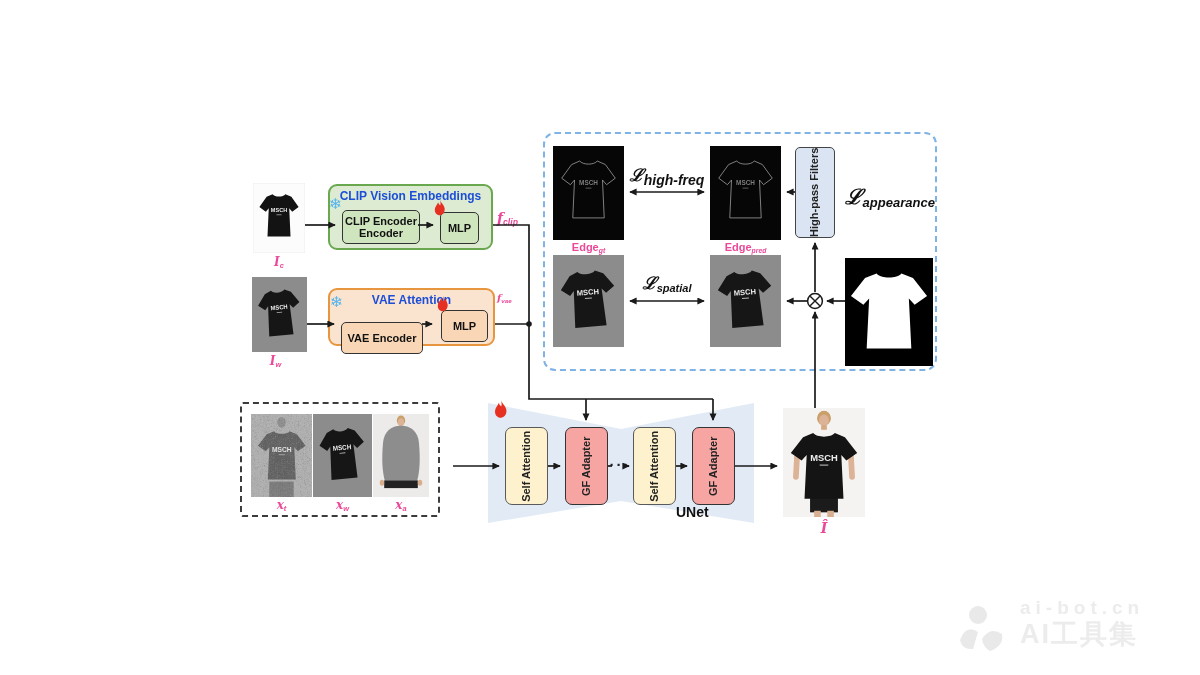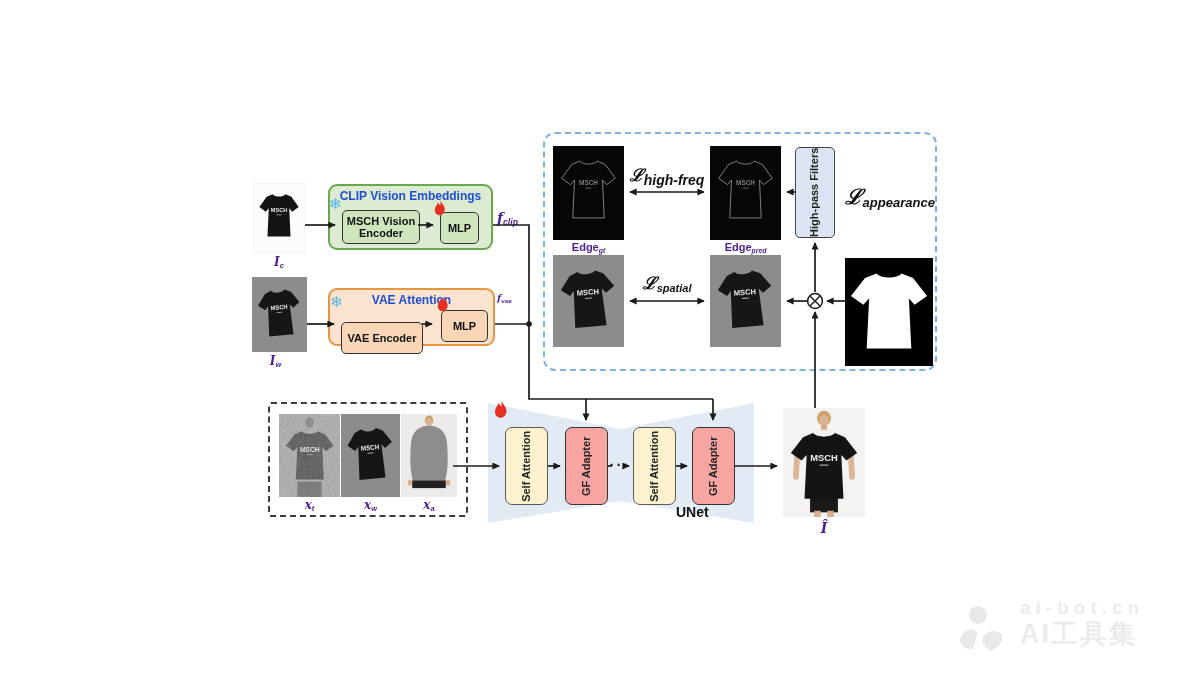--- a/index.html
+++ b/index.html
@@ -21,21 +21,21 @@
   .box-yellow{position:absolute;background:#fdf2cd;border:1.5px solid #5a5a5a;border-radius:7px;box-sizing:border-box;
               display:flex;align-items:center;justify-content:center;}
   .box-pink{position:absolute;background:#f7a5a3;border:1.5px solid #333;border-radius:7px;box-sizing:border-box;
             display:flex;align-items:center;justify-content:center;}
   .box-blue{position:absolute;background:#dbe4f2;border:1.4px solid #444;border-radius:5px;box-sizing:border-box;
             display:flex;align-items:center;justify-content:center;}
   .vtext{transform:rotate(-90deg);white-space:nowrap;font-size:11px;font-weight:600;color:#222;
          text-align:center;line-height:1.15;}
   .dashed-loss{position:absolute;border:2px dashed #7fb2e5;border-radius:12px;box-sizing:border-box;background:#ffffff;}
   .dashed-input{position:absolute;border:2px dashed #3c3c3c;border-radius:3px;box-sizing:border-box;}
-  .lbl{position:absolute;text-align:center;font-weight:700;color:#4c1d95;font-size:12px;}
+  .lbl{position:absolute;text-align:center;font-weight:700;color:#ec4899;font-size:12px;}
   .sub{font-size:0.62em;font-style:italic;vertical-align:-0.25em;font-weight:700;}
   .mathvar{font-family:"DejaVu Serif","Liberation Serif",serif;font-style:italic;font-weight:700;}
   .scriptL{font-family:"DejaVu Serif","Liberation Serif",serif;font-style:italic;font-weight:700;}
   .losslbl{position:absolute;text-align:center;color:#111;}
   .snow{position:absolute;font-size:15px;color:#54b5ec;line-height:1;z-index:7;}
   .dots{position:absolute;font-weight:700;font-size:15px;letter-spacing:2px;color:#222;text-align:center;}
   .unet-lbl{position:absolute;font-weight:700;font-size:14px;color:#111;}
   .wm{position:absolute;color:#ececec;font-weight:700;line-height:1.05;}
   .wm .l1{font-size:19px;letter-spacing:5px;}
   .wm .l2{font-size:27px;letter-spacing:2px;}
@@ -128,21 +128,21 @@
         <use href="#sym-tee-white"></use>
       </svg>
   </div>
   <div class="lbl" style="left:253px;top:255px;width:52px">
     <span class="mathvar">I</span><span class="sub">c</span>
   </div>
 
   <div class="grp grp-green" style="left:328px;top:184px;width:165px;height:66px">
     <div class="grp-title">CLIP Vision Embeddings</div>
     <div class="inner inner-green" style="left:12px;top:24px;width:78px;height:34px">
-      <span>MSCH Vision Encoder</span>
+      <span>CLIP Encoder Encoder</span>
     </div>
     <div class="inner inner-green" style="left:110px;top:26px;width:39px;height:32px">
       <span>MLP</span>
     </div>
   </div>
   <span class="snow" style="left:329px;top:196px">❄</span>
   <div class="abs" style="left:432px;top:199px;width:16px;height:19px;z-index:7">
     <svg class="img" viewBox="0 0 20 24">
         <path fill="#e63022" d="M10,1 C11,5 15,7 15.8,11.5 C16.6,16.5 13.5,20.5 9.8,20.5 C6,20.5 2.8,17.3 3.6,12.3 C4.1,9.2 6.6,6.9 7.6,4 C8.3,6.5 9.6,7.6 10.4,8 C10.9,5.8 10.6,3.2 10,1 Z"></path>
       </svg>
@@ -224,21 +224,21 @@
         <use href="#sym-tee-gray"></use>
       </svg>
   </div>
 
   <div class="imgbox" style="left:845px;top:258px;width:88px;height:108px">
     <svg class="img">
         <use href="#sym-mask"></use>
       </svg>
   </div>
 
-  <div class="dashed-input" style="left:268px;top:402px;width:200px;height:115px">
+  <div class="dashed-input" style="left:240px;top:402px;width:200px;height:115px">
     <div class="imgbox" style="left:9px;top:10px;width:61px;height:83px">
       <svg class="img">
           <use href="#sym-noisy"></use>
         </svg>
     </div>
     <div class="imgbox" style="left:71px;top:10px;width:59px;height:83px">
       <svg class="img">
           <use href="#sym-tee-gray"></use>
         </svg>
     </div>

